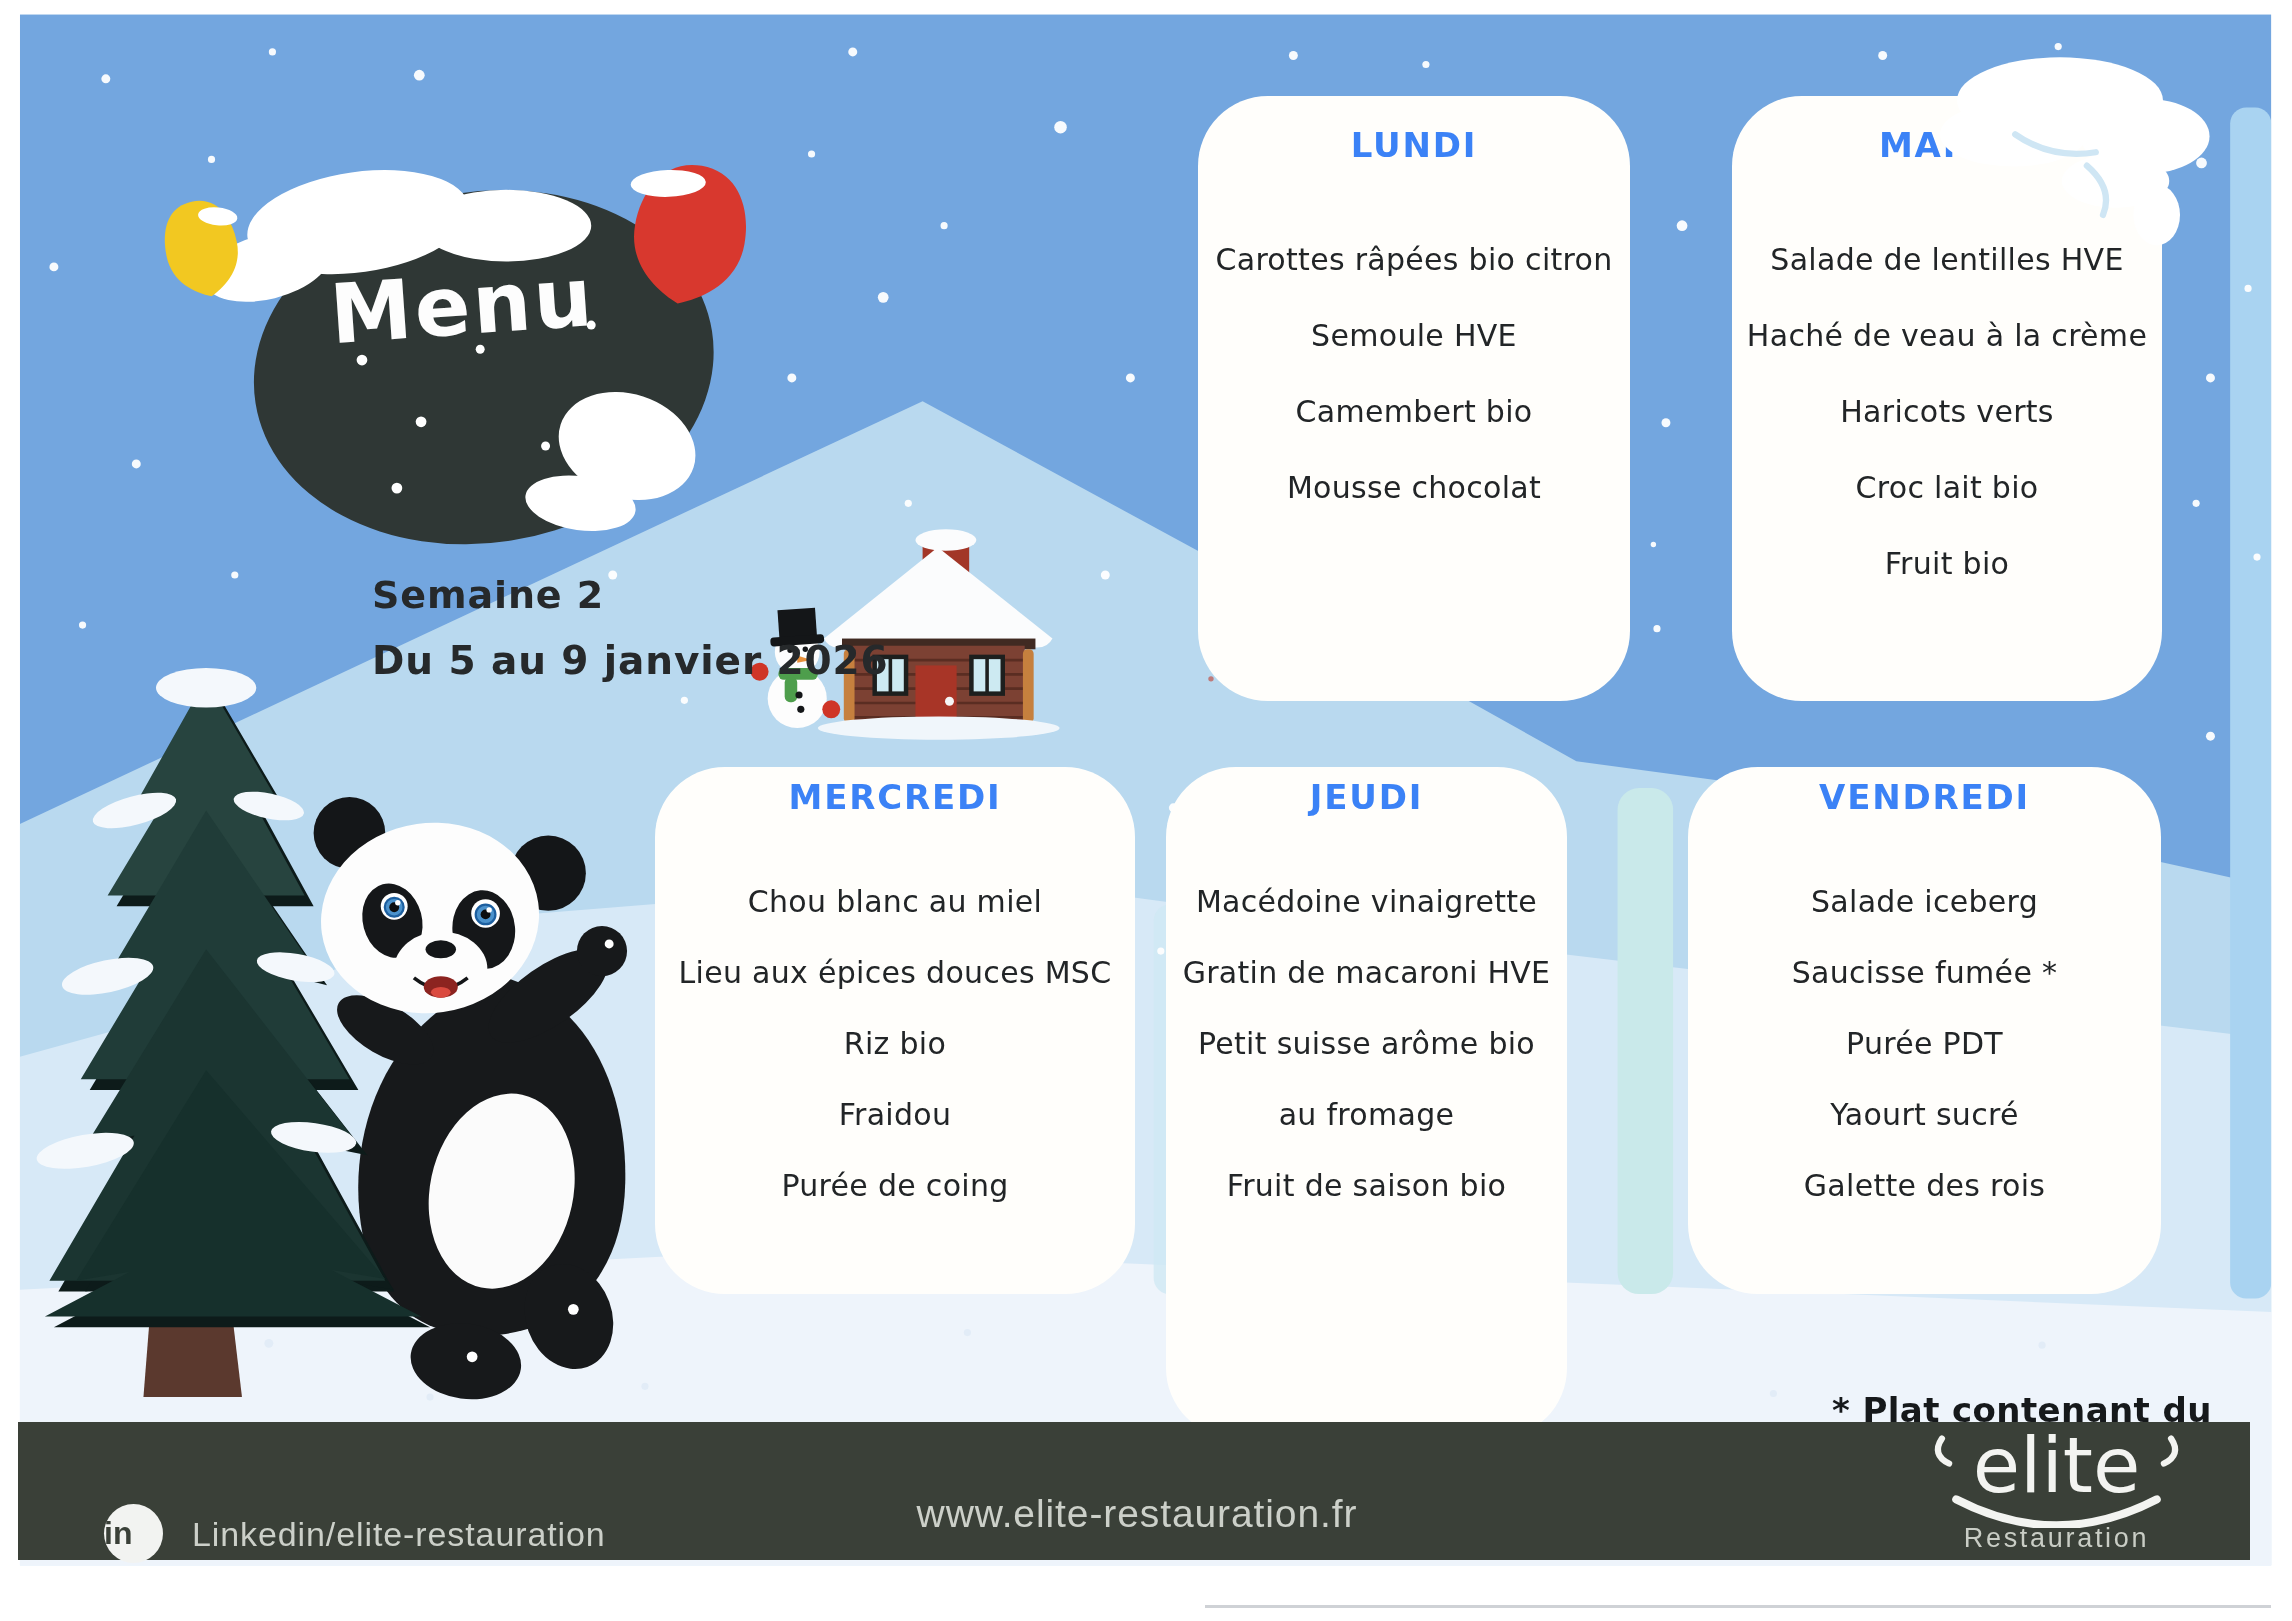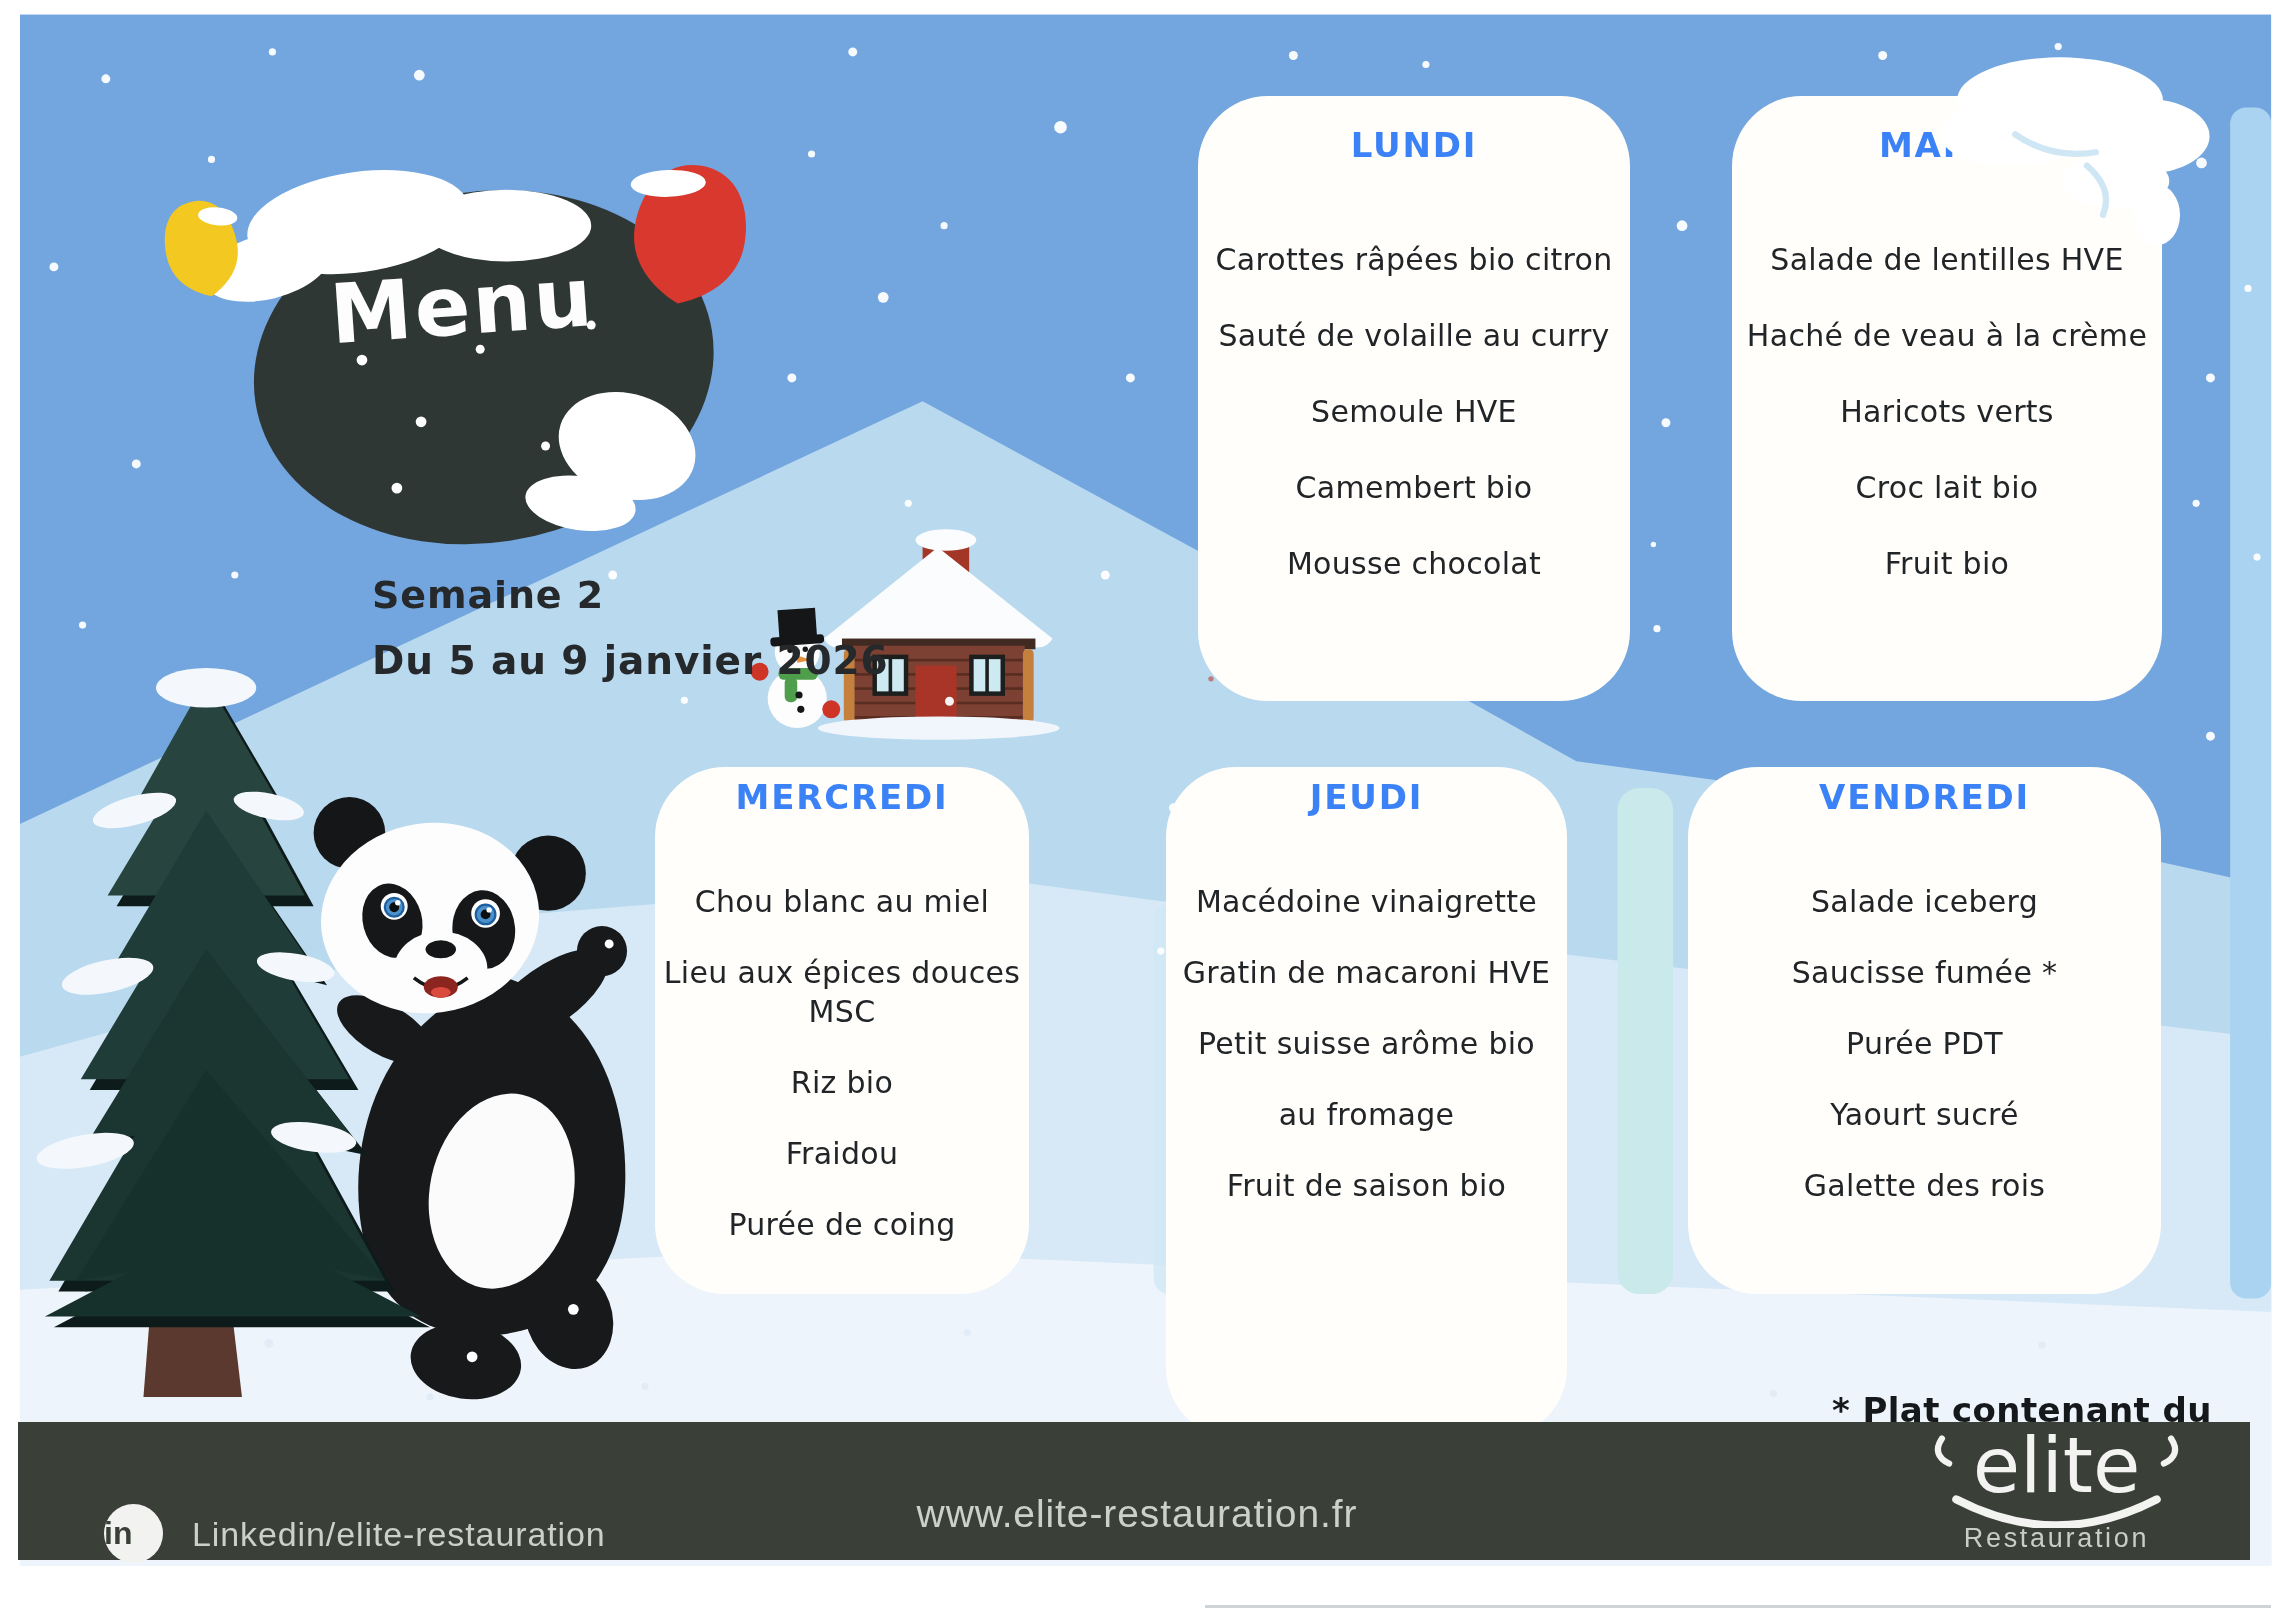--- a/index.html
+++ b/index.html
@@ -5,21 +5,21 @@
   html,body{margin:0;padding:0;background:#ffffff;}
   .page{position:relative;width:2293px;height:1621px;background:#ffffff;overflow:hidden;
         font-family:"DejaVu Sans",sans-serif;}
   .bg{position:absolute;left:0;top:0;z-index:0;}
   .overlay-snow{position:absolute;left:0;top:0;z-index:3;pointer-events:none;}
 
   
   .card{position:absolute;background:#fffefb;border-radius:70px;z-index:2;}
   #card-lundi   {left:1198px;top:96px;width:432px;height:605px;}
   #card-mardi   {left:1732px;top:96px;width:430px;height:605px;}
-  #card-mercredi{left:655px; top:767px;width:374px;height:527px;}
+  #card-mercredi{left:655px; top:767px;width:480px;height:527px;}
   #card-jeudi   {left:1166px;top:767px;width:401px;height:671px;}
   #card-vendredi{left:1688px;top:767px;width:473px;height:527px;}
   .day{margin:30px 0 0 0;text-align:center;font-weight:700;font-size:34px;line-height:38px;
        color:#3b82f6;letter-spacing:1.8px;}
   .lower .day{margin-top:10.7px;}
   .items{position:absolute;left:7.2px;right:7.2px;top:144px;display:flex;flex-direction:column;gap:37px;}
   .lower .items{top:115px;gap:32px;}
   .item{text-align:center;font-size:30px;line-height:39px;color:#222527;letter-spacing:0.3px;}
 
   
@@ -255,21 +255,20 @@
       <rect x="0" y="0" width="22" height="1810"></rect>
       <rect x="2536" y="0" width="24" height="1810"></rect>
       <rect x="0" y="1748" width="2560" height="62"></rect>
     </g>
   </svg>
 
   <div class="card upper" id="card-lundi">
     <div class="day">LUNDI</div>
     <div class="items">
       <div class="item">Carottes râpées bio citron</div>
-      <div class="item">Sauté de volaille au curry</div>
       <div class="item">Semoule HVE</div>
       <div class="item">Camembert bio</div>
       <div class="item">Mousse chocolat</div>
     </div>
   </div>
 
   <div class="card upper" id="card-mardi">
     <div class="day">MARDI</div>
     <div class="items">
       <div class="item">Salade de lentilles HVE</div>

